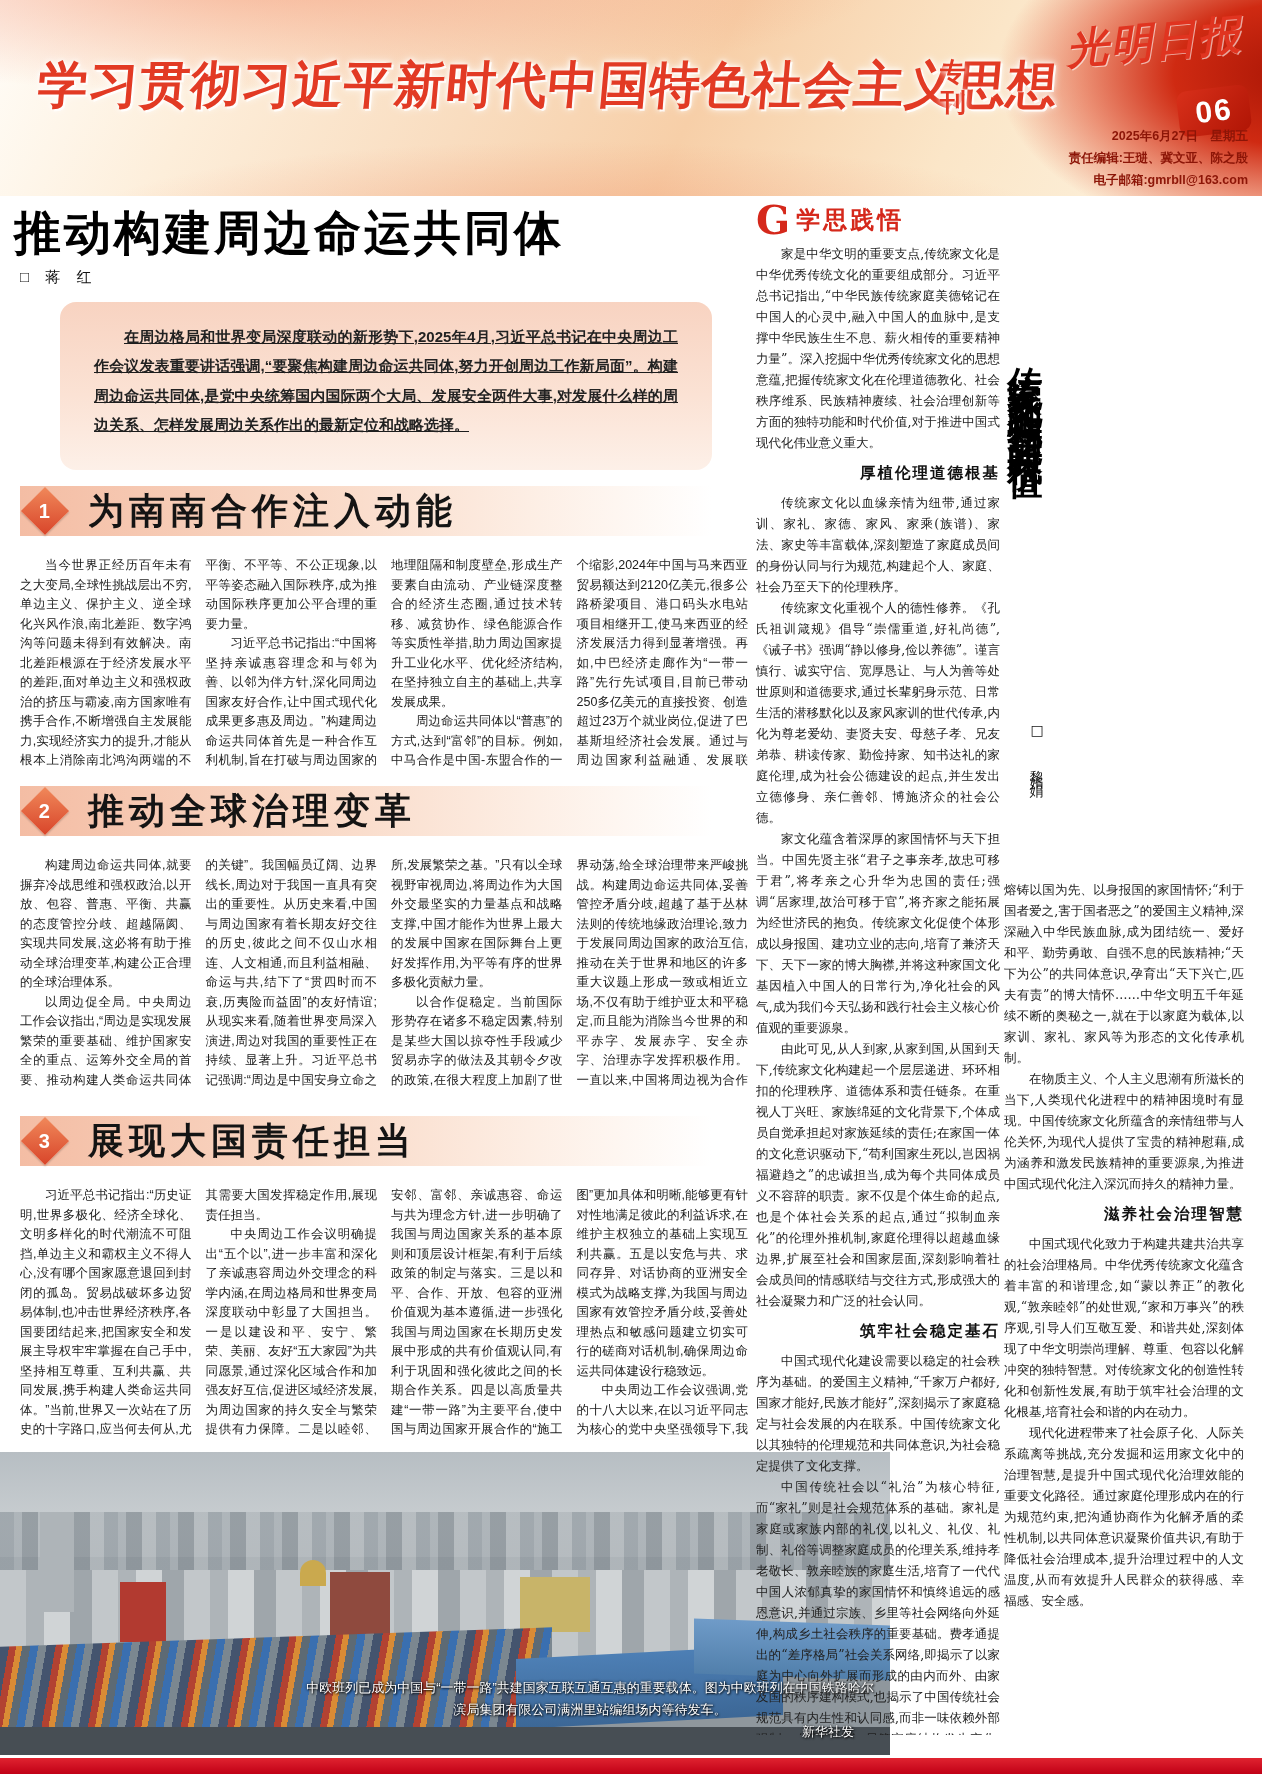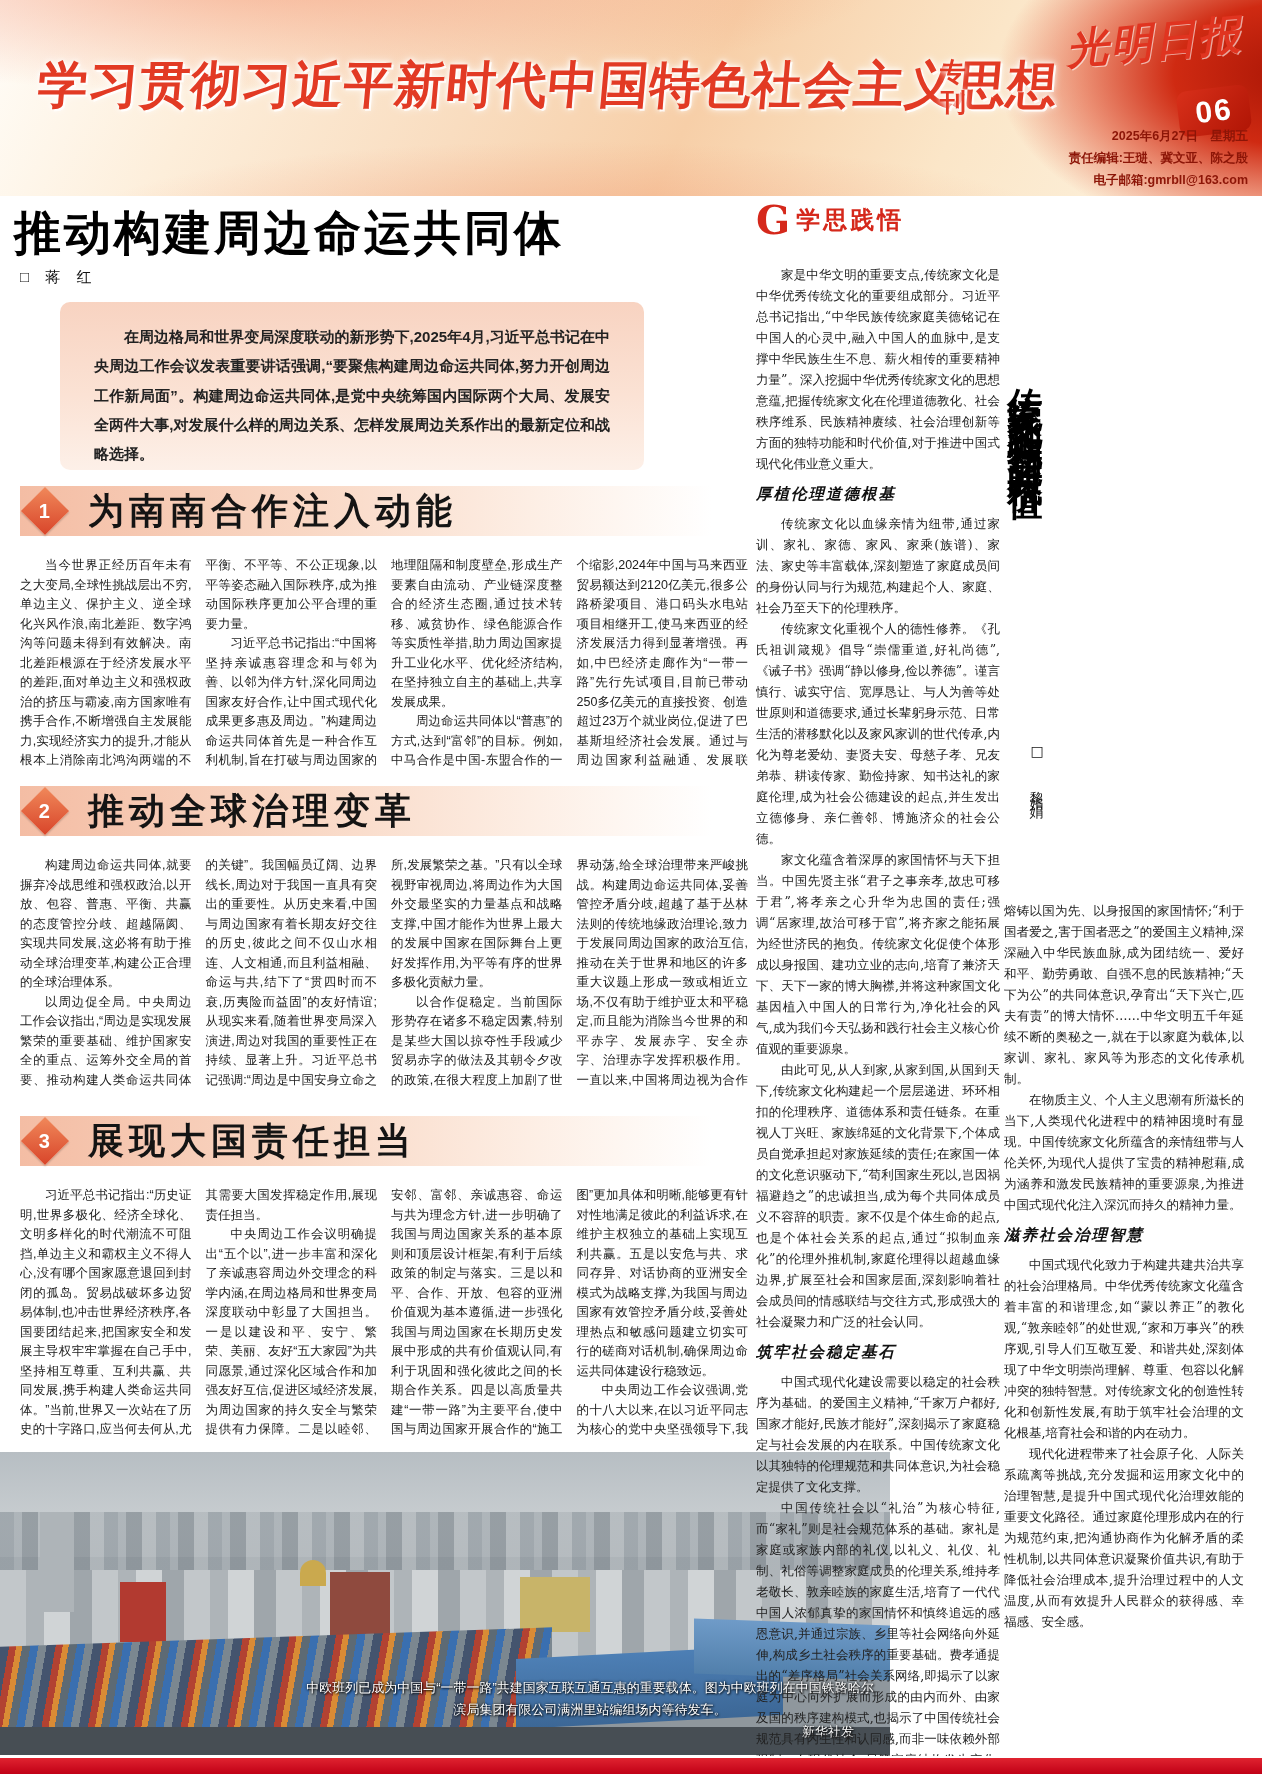--- a/index.html
+++ b/index.html
@@ -30,23 +30,23 @@
   .pagenum{position:absolute;left:1178px;top:88px;width:72px;height:46px;
     background:linear-gradient(135deg,#d8301a,#b01505);border-radius:10px;transform:rotate(-7deg);
     display:flex;align-items:center;justify-content:center;
     color:#fff;font-size:30px;font-weight:bold;letter-spacing:2px;}
   .banner-meta{position:absolute;right:14px;top:126px;text-align:right;
     color:#8c1507;font-size:12.5px;font-weight:bold;line-height:1.75;}
   
   .headline{position:absolute;left:14px;top:202px;width:650px;
     font-size:47px;font-weight:900;color:#000;letter-spacing:3px;white-space:nowrap;}
   .byline-main{position:absolute;left:20px;top:268px;font-size:15px;letter-spacing:6px;color:#111;}
-  .intro-box{position:absolute;left:60px;top:302px;width:584px;height:168px;box-sizing:border-box;
+  .intro-box{position:absolute;left:60px;top:302px;width:652px;height:168px;box-sizing:border-box;
     background:linear-gradient(180deg,#f8d3c1 0%,#fbe2d4 55%,#fdf0e8 100%);
-    border-radius:10px;padding:20px 34px;overflow:hidden;}
+    border-radius:16px;padding:20px 34px;overflow:hidden;text-decoration:underline;}
   .intro-box p{margin:0;text-indent:2em;font-size:15px;line-height:1.95;font-weight:600;color:#222;
     text-align:justify;}
   
   .sections{position:absolute;left:20px;top:486px;width:728px;}
   .sec-head{display:flex;align-items:center;height:50px;margin-top:12px;
     background:linear-gradient(90deg,#f4bda4 0%,#f9d8c5 40%,#fdeee4 70%,rgba(253,238,228,0) 95%);}
   .sec-head:first-child{margin-top:0;}
   .diamond{width:34px;height:34px;margin-left:8px;flex:0 0 auto;
     background:linear-gradient(135deg,#f0885a,#d8452a);transform:rotate(45deg);
     display:flex;align-items:center;justify-content:center;box-shadow:1px 1px 2px rgba(0,0,0,.2);}
@@ -75,27 +75,27 @@
   .caption{position:absolute;right:10px;bottom:12px;width:580px;text-align:center;
     color:#fff;font-size:13px;font-weight:normal;line-height:1.7;
     text-shadow:0 0 3px rgba(0,0,0,.95),1px 1px 2px rgba(0,0,0,.9);}
   .caption .credit{display:block;text-align:right;padding-right:26px;}
   
   .side{position:absolute;left:756px;top:200px;width:498px;height:1548px;}
   .side-header{display:flex;align-items:center;height:40px;}
   .glogo{font-family:"DejaVu Serif","Liberation Serif",serif;font-size:40px;line-height:36px;
     font-weight:bold;color:#d5281b;margin-right:6px;}
   .side-label{font-size:24px;font-weight:900;color:#d5281b;letter-spacing:3px;}
-  .side-cols{display:flex;gap:4px;margin-top:24px;}
+  .side-cols{display:flex;gap:4px;margin-top:3px;}
   .side-colA{width:244px;height:1492px;overflow:hidden;}
   .side-colB{width:240px;height:1492px;overflow:hidden;}
   .kai{font-family:"DejaVu Serif","Liberation Serif",serif;}
   .side p{margin:0;text-indent:2em;font-size:12.5px;line-height:1.68;text-align:justify;color:#222;}
-  .side h3{margin:10px 0 8px 0;text-align:left;font-size:15.5px;font-weight:900;color:#111;
-    font-family:"Liberation Sans",sans-serif;letter-spacing:2px;font-style:italic;}
+  .side h3{margin:10px 0 8px 0;text-align:right;font-size:15.5px;font-weight:900;color:#111;
+    font-family:"Liberation Sans",sans-serif;letter-spacing:2px;}
   .vtitle-wrap{height:636px;writing-mode:vertical-rl;display:flex;justify-content:center;
     padding-right:30px;box-sizing:border-box;}
   .vtitle{font-family:"DejaVu Serif","Liberation Serif",serif;font-weight:900;font-size:35px;
     color:#000;letter-spacing:7px;line-height:1.2;}
   .vbyline{margin-top:278px;margin-left:6px;font-size:14px;letter-spacing:8px;color:#111;
     font-family:"DejaVu Serif","Liberation Serif",serif;}
   
   .redbar{position:absolute;left:0;top:1758px;width:1262px;height:16px;
     background:linear-gradient(180deg,#e02330,#c00016);}
 </style>

